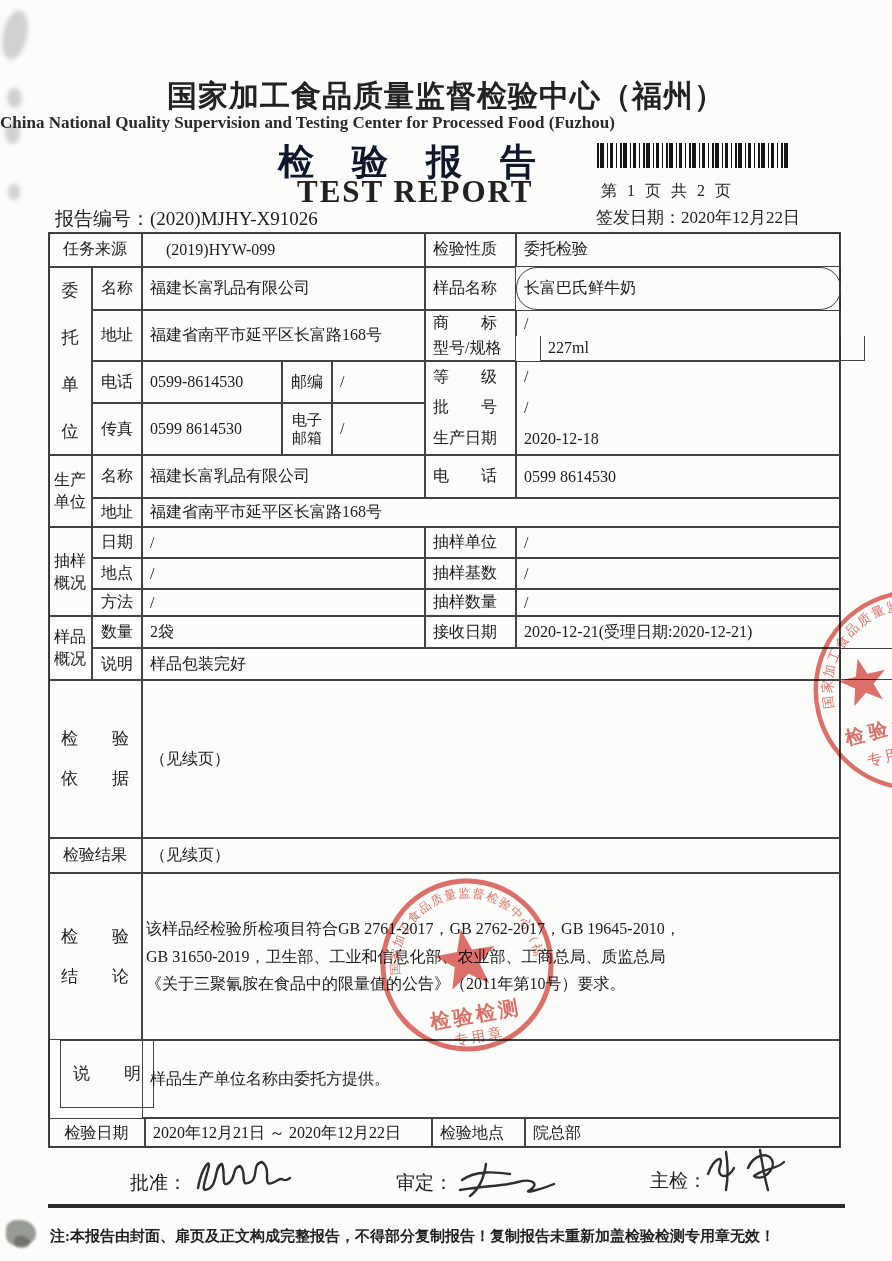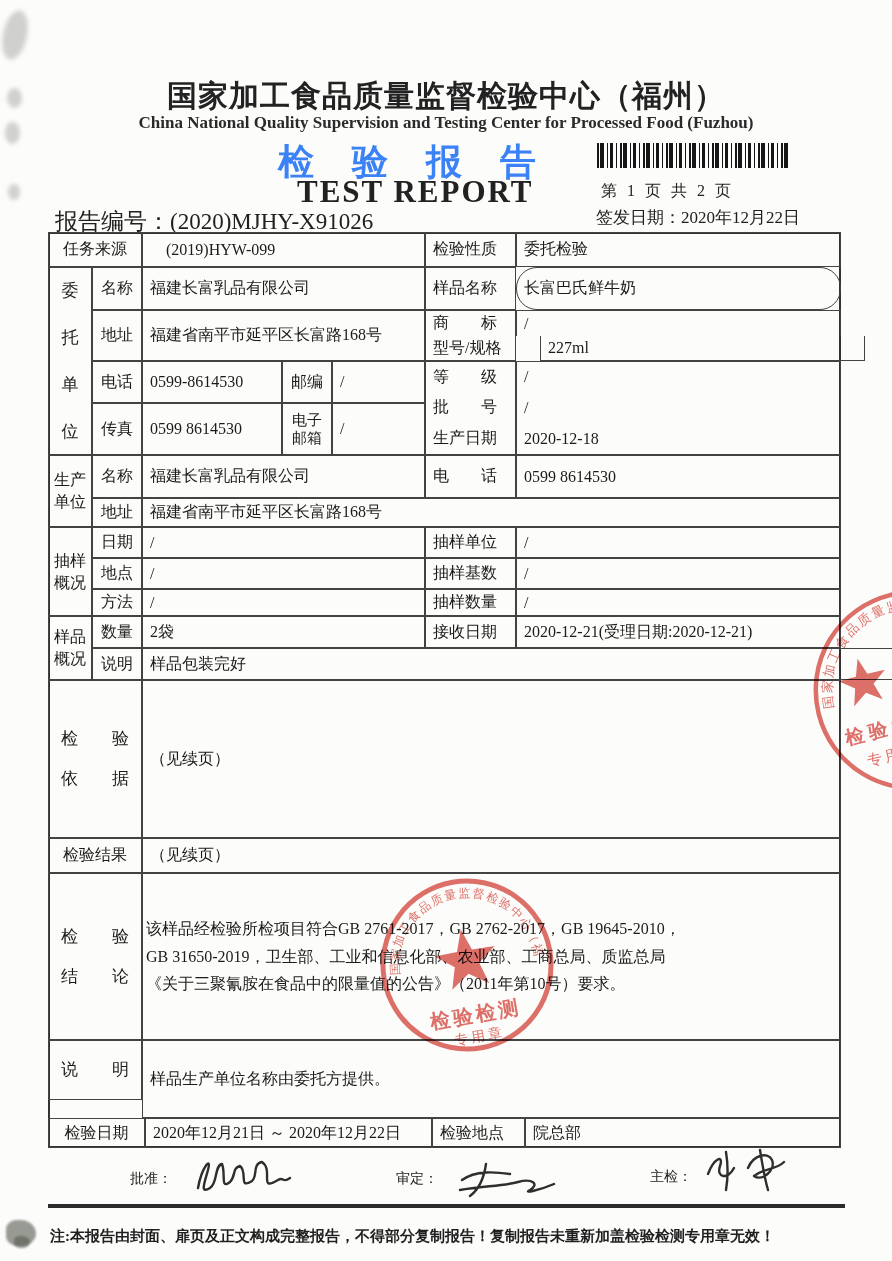--- a/index.html
+++ b/index.html
@@ -5,42 +5,42 @@
   html,body{margin:0;padding:0;}
   body{
     width:892px;height:1261px;position:relative;overflow:hidden;
     background:#fcfcfa;
     font-family:"Liberation Serif","DejaVu Serif",serif;
     color:#1c1c1c;
   }
   .abs{position:absolute;}
   
   .org-cn{left:0;top:76px;width:100%;text-align:center;font-size:30px;font-weight:bold;letter-spacing:1px;color:#222;}
-  .org-en{left:0;top:113px;width:100%;text-align:center;font-size:17px;font-weight:bold;color:#2a2a2a;}
-  .title-cn{left:278px;top:138px;font-size:36px;font-weight:bold;letter-spacing:38px;white-space:nowrap;color:#3b82f6;}
+  .org-en{left:0;top:113px;width:100%;text-align:left;font-size:17px;font-weight:bold;color:#2a2a2a;}
+  .title-cn{left:278px;top:138px;font-size:36px;font-weight:bold;letter-spacing:38px;white-space:nowrap;color:#0f172a;}
   .title-en{left:297px;top:174px;font-size:31px;font-weight:bold;letter-spacing:2px;color:#222;}
   .barcode{left:597px;top:143px;width:191px;height:25px;
     background:repeating-linear-gradient(90deg,#161616 0 2px,#fcfcfa 2px 3px,#161616 3px 7px,#fcfcfa 7px 10px,#161616 10px 11px,#fcfcfa 11px 13px,#161616 13px 16px,#fcfcfa 16px 19px,#161616 19px 20px,#fcfcfa 20px 23px);}
   .page-info{left:601px;top:181px;font-size:16px;letter-spacing:3px;color:#242424;}
-  .report-no{left:55px;top:206px;font-size:23px;color:#202020;}
+  .report-no{left:55px;top:206px;font-size:19px;color:#202020;}
   .issue-date{left:596px;top:206px;font-size:17px;color:#202020;}
   
   .frame{left:48px;top:232px;width:793px;height:916px;border:2px solid #333;box-sizing:border-box;}
   .cell{position:absolute;box-sizing:border-box;border:1px solid #434343;font-size:16px;color:#1b1b1b;
     display:flex;align-items:center;padding:0 7px;overflow:hidden;white-space:nowrap;}
   .lblc{justify-content:center;padding:0 2px;}
   .vlabel{padding:0 12px;justify-content:center;text-align:center;word-break:break-all;white-space:normal;line-height:47px;font-size:17px;}
   .vlabel2{padding:0 4px;justify-content:center;text-align:center;word-break:break-all;white-space:normal;line-height:22px;font-size:16px;}
   .wrap2{white-space:normal;line-height:18px;font-size:15px;justify-content:center;text-align:center;padding:0 4px;word-break:break-all;}
   .nbb{border-bottom:none;}
   .nbt{border-top:none;}
   .big-label{flex-direction:column;justify-content:center;line-height:40px;padding:0;font-size:17px;}
   .para-col{flex-direction:column;align-items:flex-start;justify-content:center;line-height:27.5px;padding:0 10px 0 3px;}
   
-  .sig-label{font-size:14px;color:#222;}
+  .sig-label{font-size:19px;color:#222;}
   .sig{stroke:#2e2e2e;stroke-width:2.4;fill:none;stroke-linecap:round;stroke-linejoin:round;}
   .thick-line{left:48px;top:1204px;width:797px;height:4px;background:#2b2b2b;}
   .footer-note{left:50px;top:1227px;width:820px;font-size:15px;font-weight:600;color:#1f1f1f;}
   
   .stamp{mix-blend-mode:multiply;opacity:.82;}
   .stamp text,.stamp textPath{fill:#d8524a;font-family:"Liberation Serif","DejaVu Serif",serif;}
   
   .smudge{position:absolute;border-radius:50%;filter:blur(2px);background:rgba(125,125,125,.35);}
   .smudge-dark{position:absolute;border-radius:40% 60% 55% 45%;filter:blur(1px);background:rgba(85,90,80,.6);}
 </style>
@@ -141,21 +141,21 @@
   <div class="cell big-label" style="left:48px;top:873px;width:94px;height:167px;">
     <div>检　　验</div>
     <div>结　　论</div>
   </div>
   <div class="cell para-col" style="left:142px;top:873px;width:699px;height:167px;">
     <div>该样品经检验所检项目符合GB 2761-2017，GB 2762-2017，GB 19645-2010，</div>
     <div>GB 31650-2019，卫生部、工业和信息化部、农业部、工商总局、质监总局</div>
     <div>《关于三聚氰胺在食品中的限量值的公告》（2011年第10号）要求。</div>
   </div>
 
-  <div class="cell big-label" style="left:48px;top:1040px;width:94px;height:60px;">说　　明</div>
+  <div class="cell big-label" style="left:60px;top:1040px;width:94px;height:68px;">说　　明</div>
   <div class="cell" style="left:142px;top:1040px;width:699px;height:78px;">样品生产单位名称由委托方提供。</div>
 
   <div class="cell lblc" style="left:48px;top:1118px;width:97px;height:30px;">检验日期</div>
   <div class="cell" style="left:145px;top:1118px;width:287px;height:30px;">2020年12月21日 ～ 2020年12月22日</div>
   <div class="cell" style="left:432px;top:1118px;width:93px;height:30px;">检验地点</div>
   <div class="cell" style="left:525px;top:1118px;width:316px;height:30px;">院总部</div>
 
   <div class="abs sig-label" style="left:130px;top:1170px;">批准：</div>
   <svg class="abs" style="left:192px;top:1150px;" width="105" height="52" viewBox="0 0 105 52">
     <path class="sig" d="M6,38 C10,16 20,6 16,20 C12,34 8,44 18,38 C26,33 22,16 30,14 C34,24 28,40 38,32 C44,26 40,18 48,16 C56,22 46,40 60,31 C66,26 60,14 70,12 C82,20 66,42 86,30 C92,26 90,34 98,28"></path>

